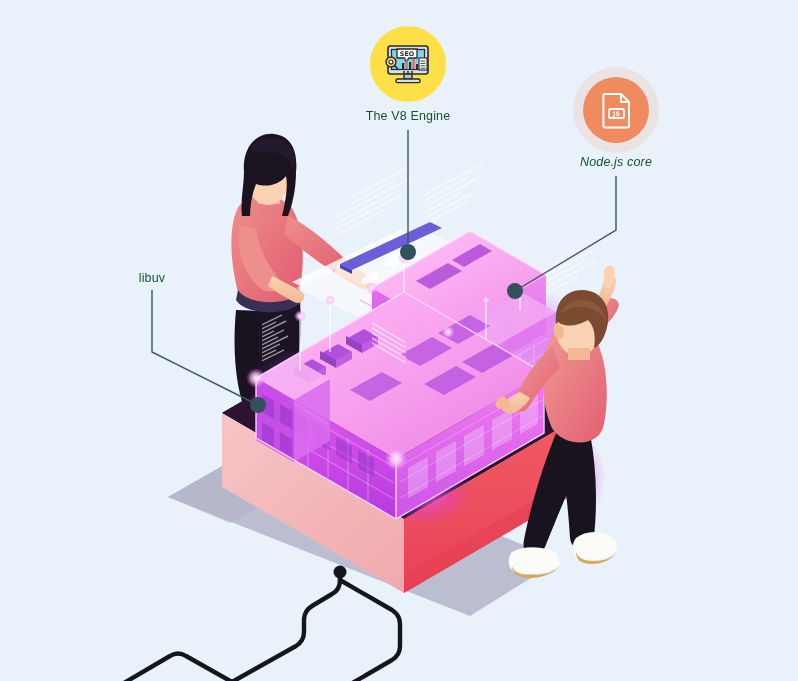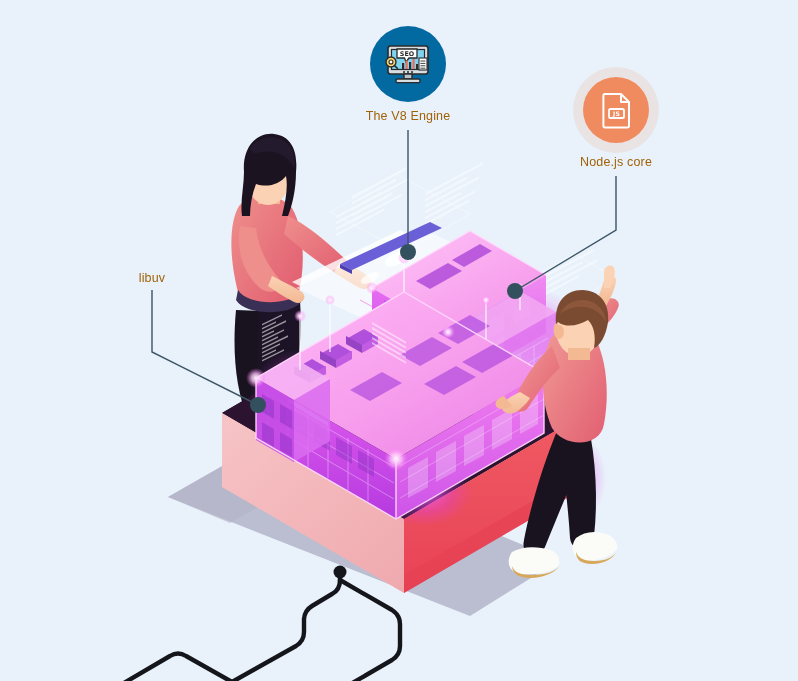--- a/index.html
+++ b/index.html
@@ -21,21 +21,21 @@
     position: absolute;
     left: 0;
     top: 0;
     width: 798px;
     height: 681px;
   }
   .node-label {
     position: absolute;
     font-family: "Liberation Sans", sans-serif;
     font-size: 12.5px;
-    color: #a16207;
+    color: #14532d;
     letter-spacing: 0.15px;
     white-space: nowrap;
     text-align: center;
     transform: translateX(-50%);
     pointer-events: none;
   }
   .badge {
     position: absolute;
     border-radius: 50%;
     display: flex;
@@ -447,21 +447,21 @@
         <polyline points="152,290 152,352 258,405"></polyline>
       </g>
       <g fill="#33505e">
         <circle cx="408" cy="252" r="8"></circle>
         <circle cx="515" cy="291" r="8"></circle>
         <circle cx="258" cy="405" r="8"></circle>
       </g>
     </g>
   </svg>
 
-  <div class="badge" style="left:370px; top:26px; width:76px; height:76px; background:#0369a1;">
+  <div class="badge" style="left:370px; top:26px; width:76px; height:76px; background:#fde047;">
     <svg width="52" height="52" viewBox="0 0 52 52">
 
       <rect x="6" y="8" width="40" height="28" rx="2.5" fill="#d6dde3" stroke="#2b2b2b" stroke-width="1.6"></rect>
       <rect x="9.5" y="11.5" width="33" height="20" fill="#7fd4ef" stroke="#2b2b2b" stroke-width="1.2"></rect>
 
       <path d="M15 11 h20 v9 h-8 l-3 4 -1.5 -4 H15 z" fill="#ffffff" stroke="#2b2b2b" stroke-width="1.3"></path>
       <text x="25" y="18.4" font-family="'DejaVu Sans',sans-serif" font-size="6.4" font-weight="bold" fill="#2b2b2b" text-anchor="middle">SEO</text>
 
       <rect x="20" y="25" width="2.2" height="6" fill="#2b2b2b"></rect>
       <rect x="23.5" y="22.5" width="2.2" height="8.5" fill="#ef6a5a"></rect>
@@ -495,17 +495,17 @@
 
   <div class="badge" style="left:573px; top:67px; width:86px; height:86px; background:rgba(240,139,95,0.14);">
     <div style="position:absolute; left:10px; top:10px; width:66px; height:66px; border-radius:50%; background:#f08b5f;"></div>
     <svg width="40" height="40" viewBox="0 0 40 40" style="position:relative;">
       <path d="M9 4 h16 l8 8 v24 a1.6 1.6 0 0 1 -1.6 1.6 H9 A1.6 1.6 0 0 1 7.4 36 V5.6 A1.6 1.6 0 0 1 9 4 z" fill="none" stroke="#ffffff" stroke-width="2" stroke-linejoin="round"></path>
       <path d="M25 4 v8 h8" fill="none" stroke="#ffffff" stroke-width="2" stroke-linejoin="round"></path>
       <rect x="13" y="19" width="15" height="9" rx="1.6" fill="none" stroke="#ffffff" stroke-width="1.8"></rect>
       <text x="20.5" y="26" font-family="'DejaVu Sans',sans-serif" font-size="6.2" font-weight="bold" fill="#ffffff" text-anchor="middle">JS</text>
     </svg>
   </div>
-  <div class="node-label" style="left:616px; top:155px;">Node.js core</div>
+  <div class="node-label" style="left:616px; top:155px;font-style:italic;">Node.js core</div>
 
   <div class="node-label" style="left:152px; top:271px;">libuv</div>
 
 </div>
 
 </body></html>

